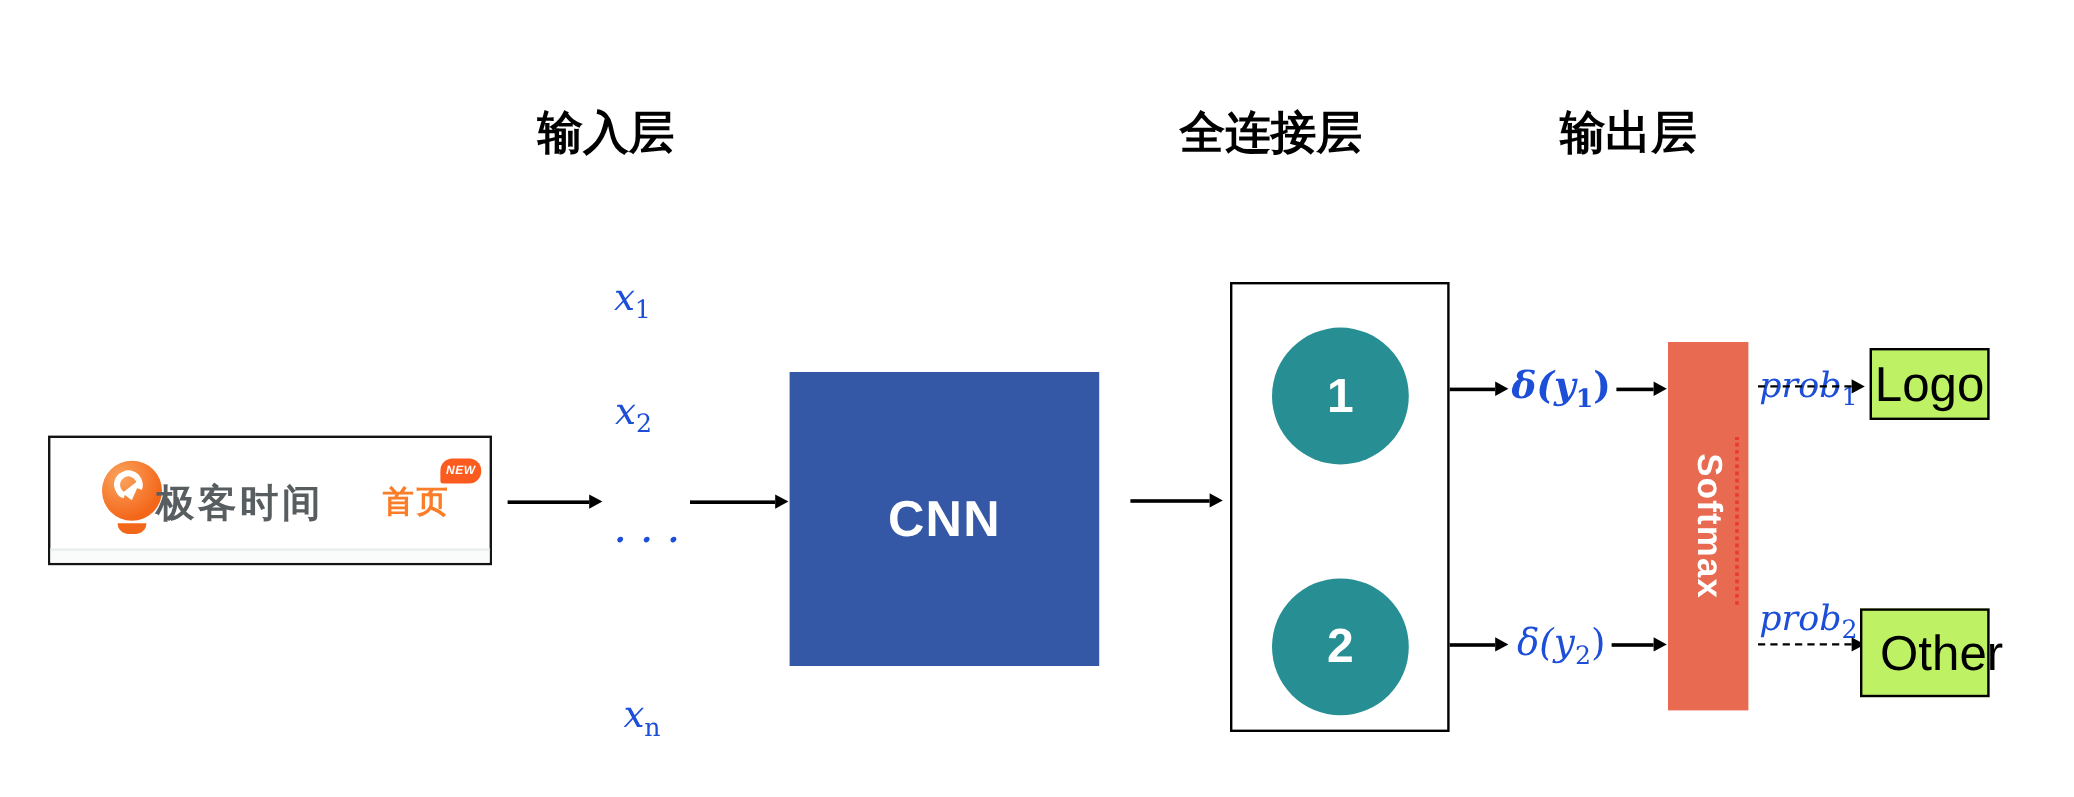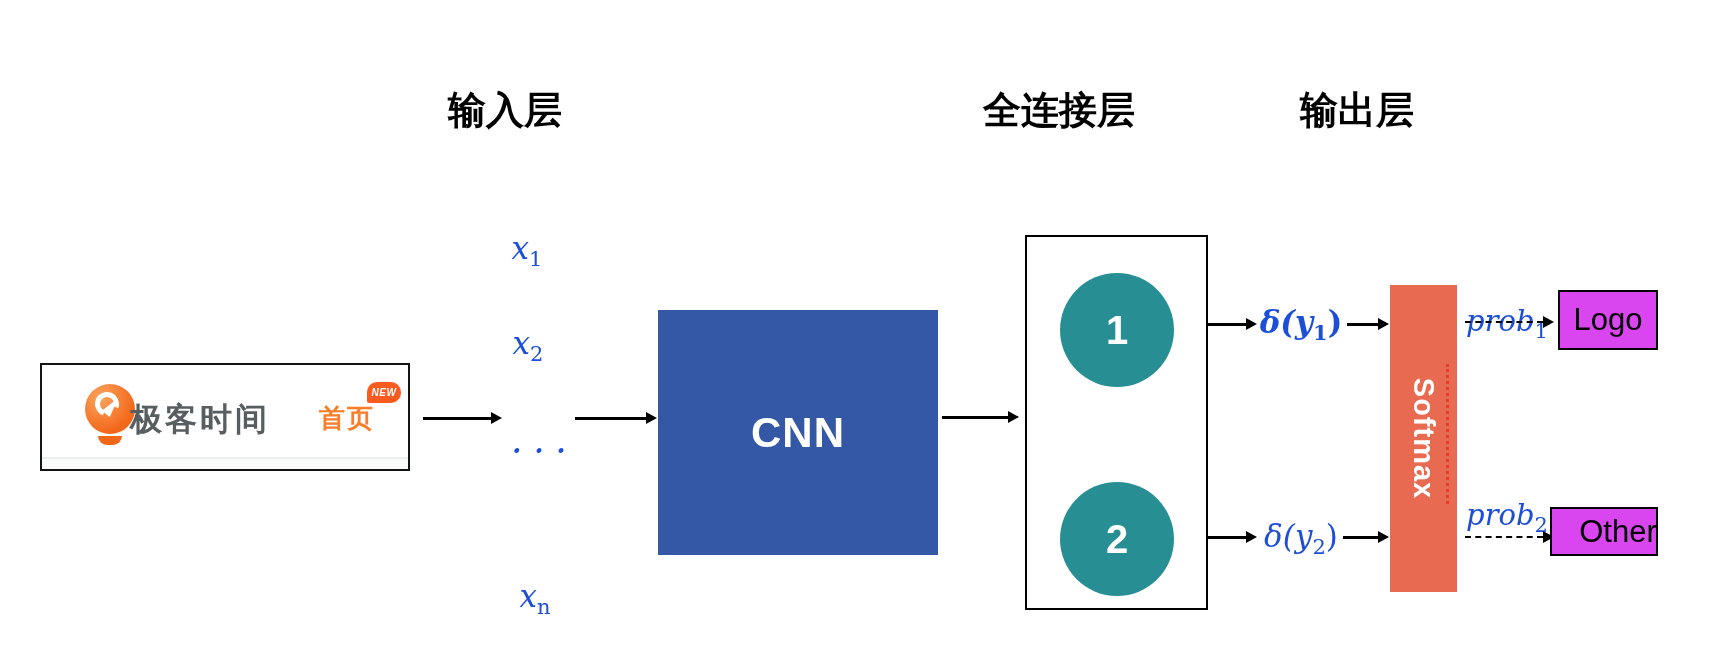--- a/index.html
+++ b/index.html
@@ -50,21 +50,21 @@
   .brand-text { position:absolute; left:88px; top:33px; font-size:32px; font-weight:600;
     color:var(--brand-gray); letter-spacing:3px; white-space:nowrap; }
   .nav-home { position:absolute; left:277px; top:36px; font-size:26px; font-weight:600;
     color:var(--nav-orange); letter-spacing:2px; }
   .new-badge { position:absolute; left:325px; top:17px; width:34px; height:21px;
     background:var(--badge-orange); color:#fff; font-size:10px; font-weight:700;
     border-radius:10px 10px 10px 2px; display:flex; align-items:center; justify-content:center;
     font-style:italic; letter-spacing:0.5px; }
   
   .cnn-box {
-    position:absolute; left:658px; top:310px; width:280px; height:245px;
+    position:absolute; left:658px; top:310px; width:258px; height:245px;
     background:var(--cnn-blue); display:flex; align-items:center; justify-content:center;
     color:#fff; font-size:42px; font-weight:700; letter-spacing:1px;
   }
   
   .fc-box {
     position:absolute; left:1025px; top:235px; width:183px; height:375px;
     background:#fff; border:2.5px solid #000;
   }
   .fc-node {
     position:absolute; width:114px; height:114px; border-radius:50%;
@@ -80,23 +80,23 @@
     position:absolute; inset:0; display:flex; align-items:center; justify-content:center;
     color:#fff; font-size:29px; font-weight:700; letter-spacing:1px;
     transform:rotate(90deg); white-space:nowrap;
   }
   .softmax-dotted {
     position:absolute; left:1446px; top:364px; height:140px; width:0;
     border-left:3px dotted var(--dotted-red);
   }
   
   .class-box {
-    position:absolute; background:#d946ef; border:2px solid #000;
+    position:absolute; background:#bef264; border:2px solid #000;
     display:flex; align-items:center; justify-content:center;
-    font-size:31px; color:#000;
+    font-size:41px; color:#000;
   }
 </style>
 </head>
 <body>
 
 <div class="canvas">
 
   <div class="layer-label" style="left:505px;">输入层</div>
   <div class="layer-label" style="left:1059px;">全连接层</div>
   <div class="layer-label" style="left:1357px;">输出层</div>
@@ -147,17 +147,17 @@
   <div class="softmax-dotted"></div>
 
   <div class="math" style="left:1507px; top:301px; font-size:29px;margin-top:20px;"><span>prob</span><sub>1</sub></div>
   <div class="arrow dashed" style="left:1465px; top:321px; width:78px;"></div>
   <div class="class-box" style="left:1558px; top:290px; width:100px; height:60px;">
     <span>Logo</span>
   </div>
 
   <div class="math" style="left:1507px; top:515px; font-size:29px;"><span>prob</span><sub>2</sub></div>
   <div class="arrow dashed" style="left:1465px; top:536px; width:78px;"></div>
-  <div class="class-box" style="left:1550px; top:507px; width:108px; height:49px;padding-left:28px;">
+  <div class="class-box" style="left:1550px; top:507px; width:108px; height:74px;padding-left:28px;">
     <span>Other</span>
   </div>
 
 </div>
 
 </body></html>

